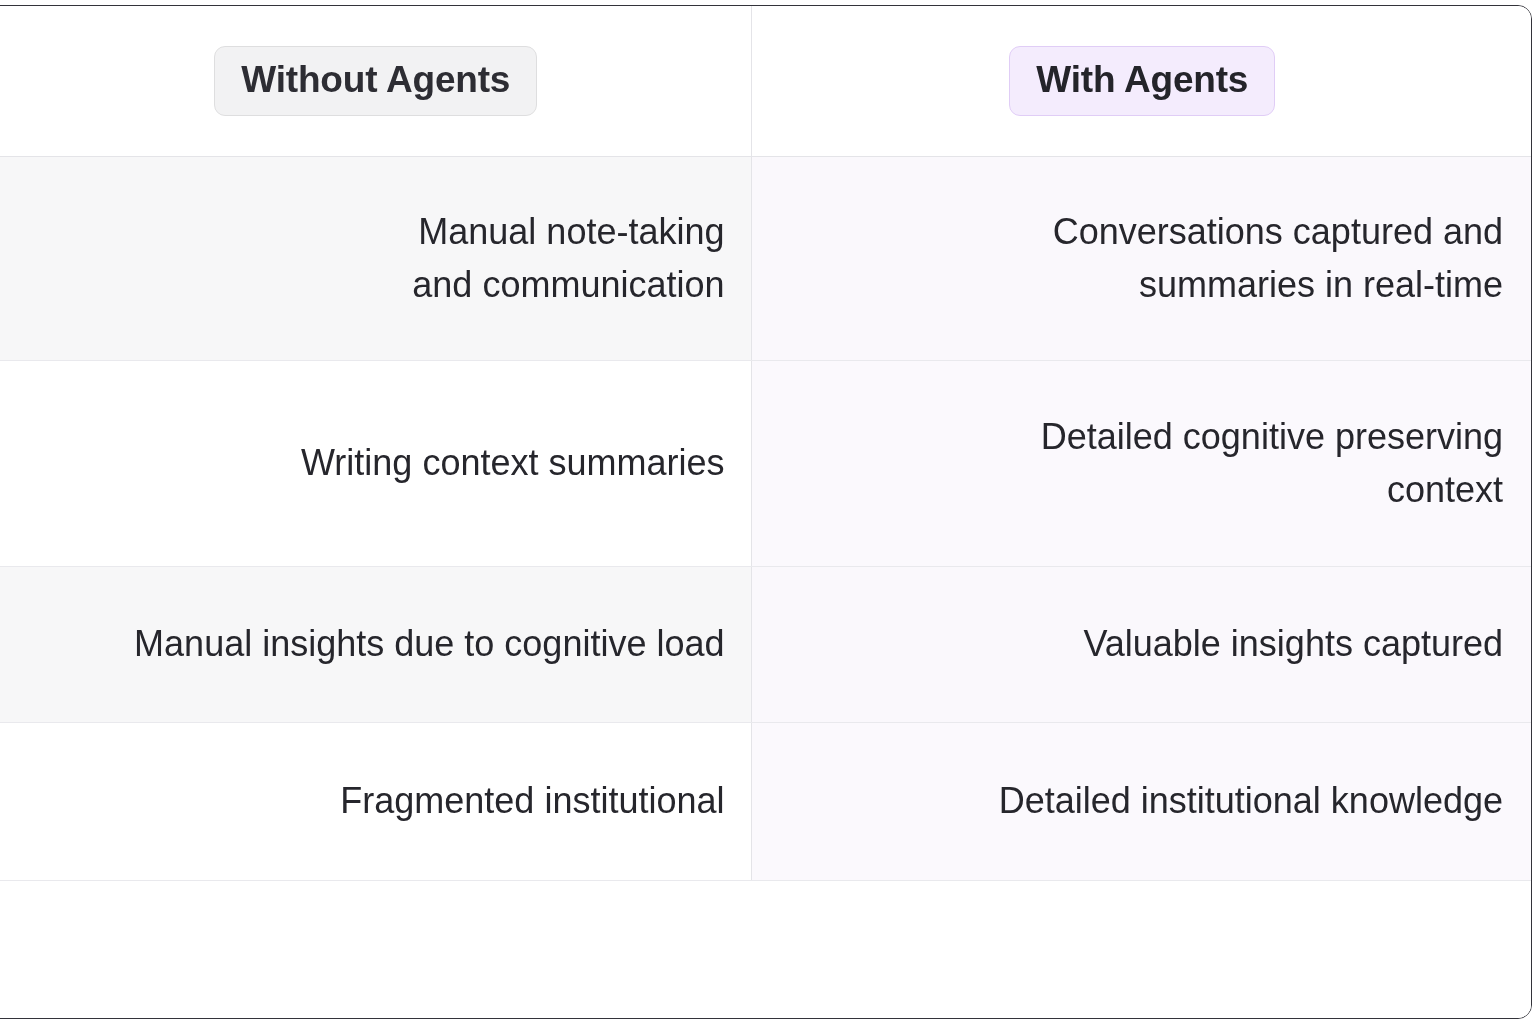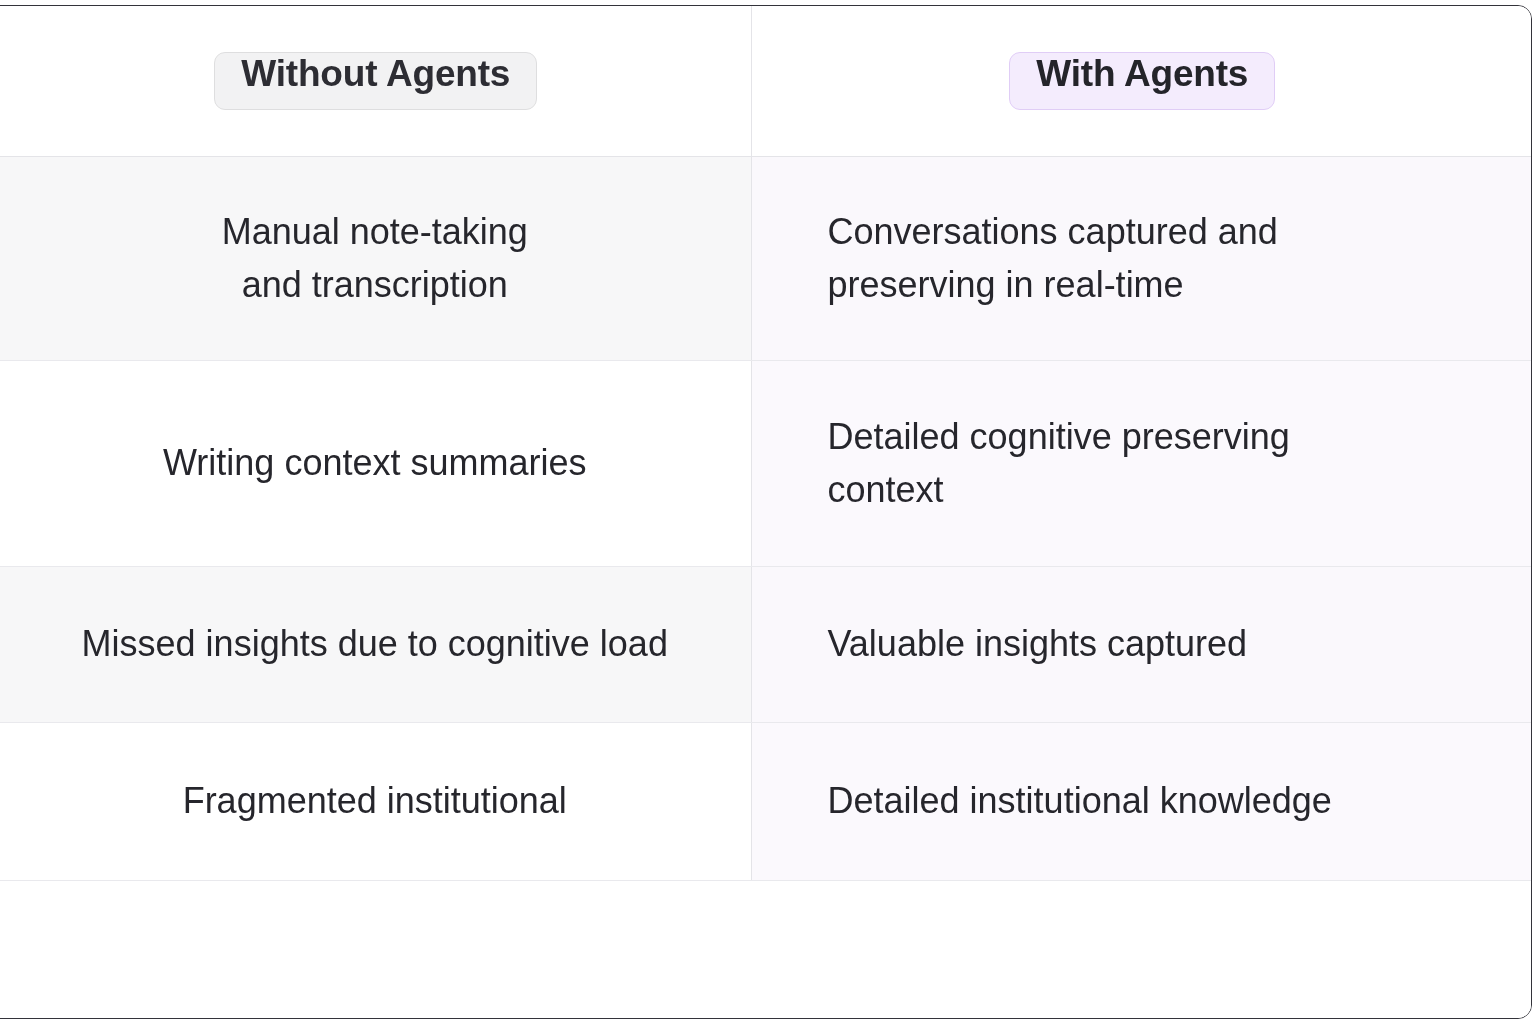--- a/index.html
+++ b/index.html
@@ -58,21 +58,21 @@
     justify-content: center;
   }
   .head-inner.align-left-col { padding-left: 24px; }
 
   .badge {
     display: inline-block;
     font-size: 37px;
     font-weight: bold;
     letter-spacing: -0.2px;
     line-height: 1;
-    padding: 2px 26px 17px 26px;
+    padding: 14px 26px 17px 26px;
     border-radius: 11px;
     white-space: nowrap;
     color: #2d2d33;
   }
   .badge-plain {
     background: #f2f2f3;
     border: 1px solid #dededf;
   }
   .badge-accent {
     background: #f4ecfd;
@@ -113,21 +113,21 @@
   tr.r4 td { height: 157px; }
 
   tr.trailer td {
     height: 140px;
     border-bottom: none;
     border-right: none;
     background: #ffffff;
   }
 
   .cell-text { display: block; }
-  .cell-text .ln { display: block; }
+  .cell-text .ln { display: block; text-align: right; }
 </style>
 </head>
 <body>
 
 <div id="page">
   <div class="table-shell">
     <table class="cmp-table">
       <colgroup>
         <col class="col-left">
         <col class="col-right">
@@ -145,27 +145,27 @@
             </div>
           </th>
         </tr>
       </thead>
       <tbody>
 
         <tr class="r1 stripe">
           <td class="cell-left">
             <span class="cell-text">
               <span class="ln">Manual note-taking</span>
-              <span class="ln">and transcription</span>
+              <span class="ln">and communication</span>
             </span>
           </td>
           <td class="cell-right">
             <span class="cell-text">
               <span class="ln">Conversations captured and</span>
-              <span class="ln">preserving in real-time</span>
+              <span class="ln">summaries in real-time</span>
             </span>
           </td>
         </tr>
 
         <tr class="r2">
           <td class="cell-left">
             <span class="cell-text">
               <span class="ln">Writing context summaries</span>
             </span>
           </td>
@@ -173,21 +173,21 @@
             <span class="cell-text">
               <span class="ln">Detailed cognitive preserving</span>
               <span class="ln">context</span>
             </span>
           </td>
         </tr>
 
         <tr class="r3 stripe">
           <td class="cell-left">
             <span class="cell-text">
-              <span class="ln">Missed insights due to cognitive load</span>
+              <span class="ln">Manual insights due to cognitive load</span>
             </span>
           </td>
           <td class="cell-right">
             <span class="cell-text">
               <span class="ln">Valuable insights captured</span>
             </span>
           </td>
         </tr>
 
         <tr class="r4">

